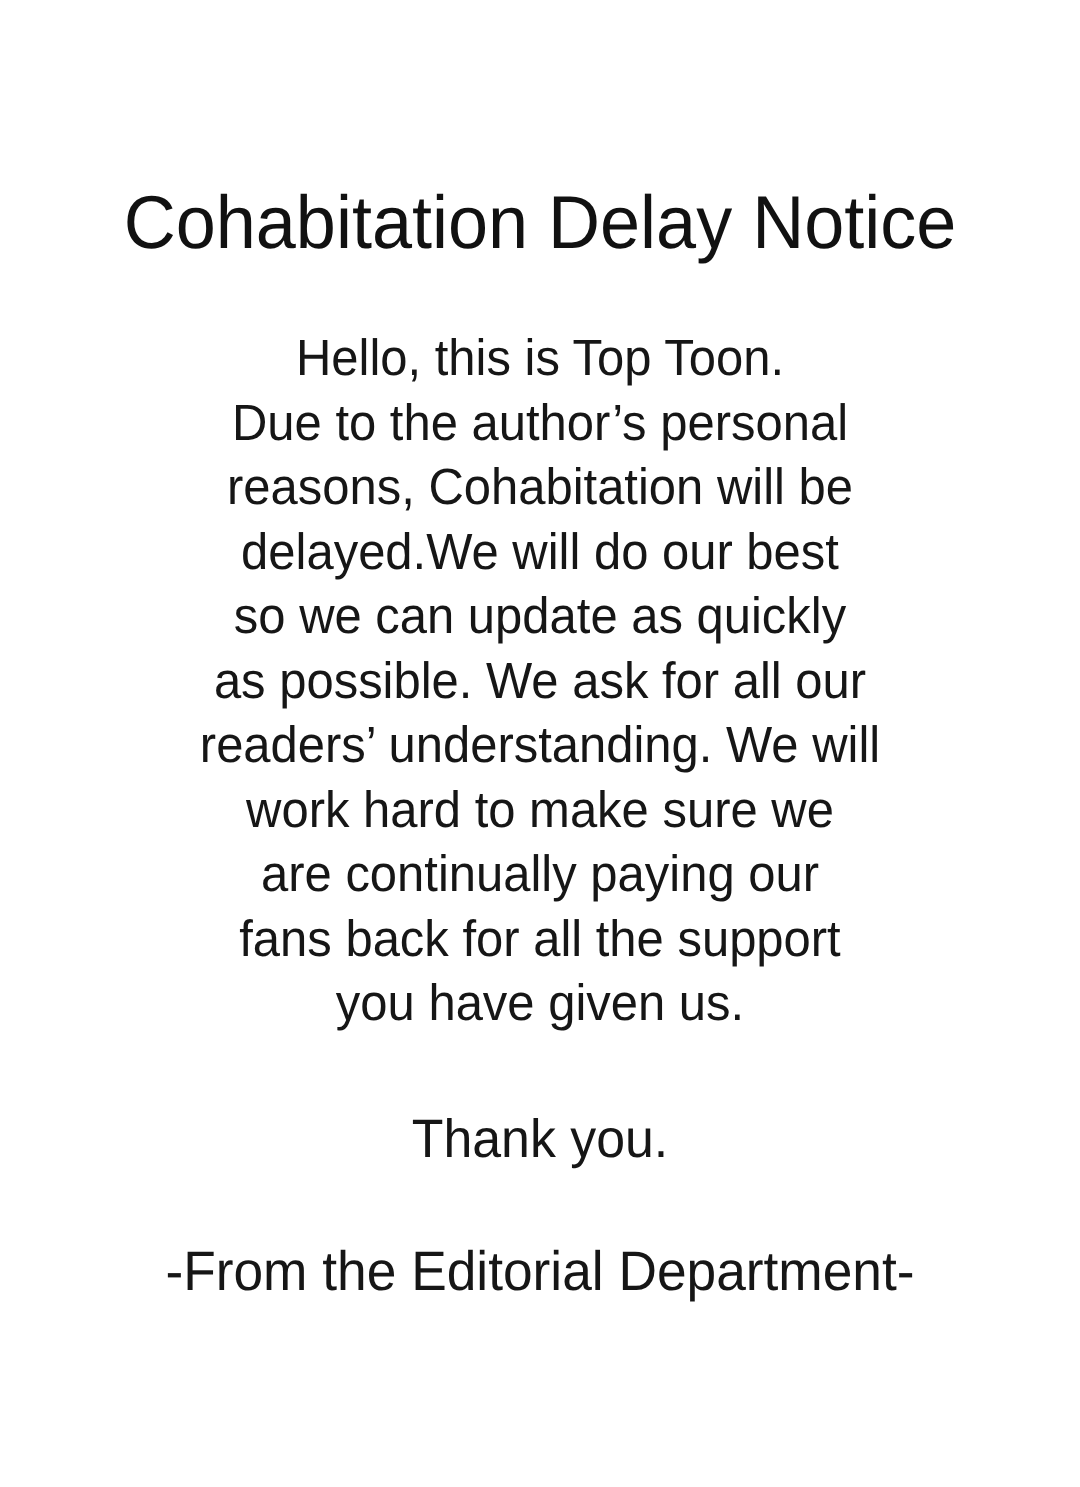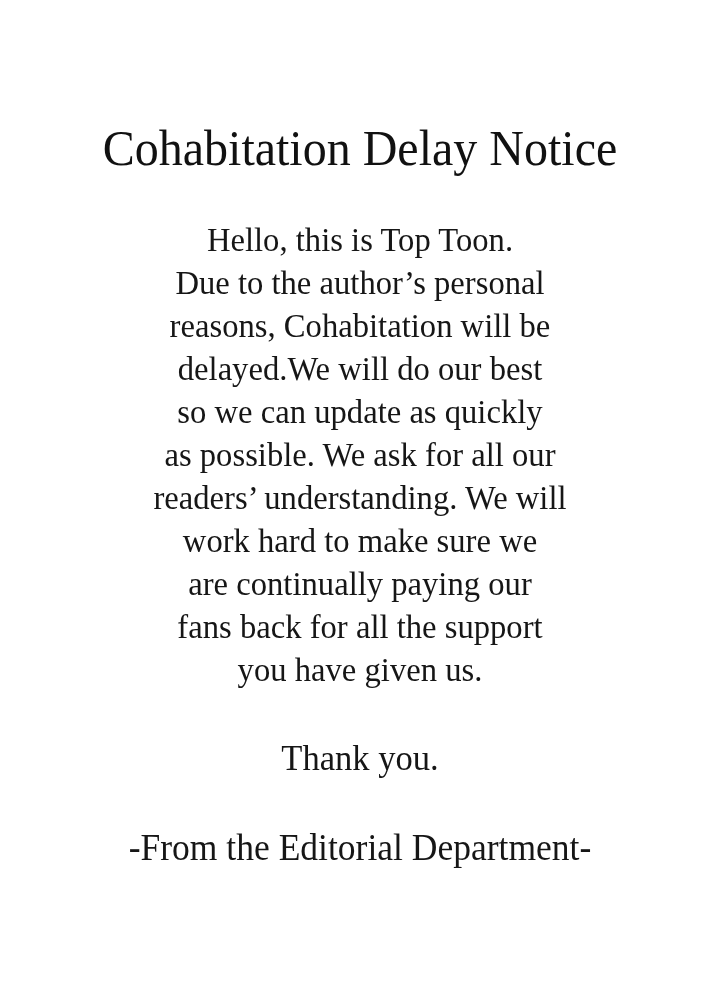--- a/index.html
+++ b/index.html
@@ -6,21 +6,21 @@
     margin: 0;
     padding: 0;
     background: #ffffff;
   }
   .page {
     position: relative;
     width: 720px;
     height: 991px;
     background: #ffffff;
     overflow: hidden;
-    font-family: Liberation Serif, serif;
+    font-family: Liberation Sans, sans-serif;
     color: #161616;
     text-align: center;
   }
   
   .content {
     transform: scaleX(0.96);
     transform-origin: 50% 0;
   }
   .notice-title {
     margin: 0;

